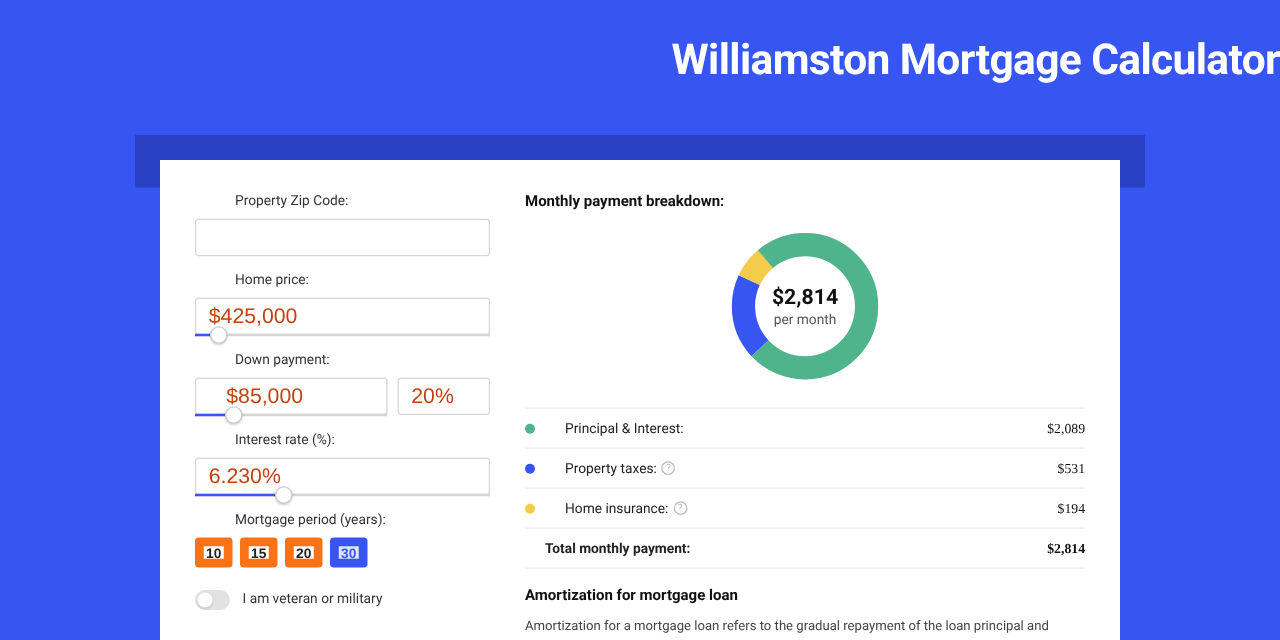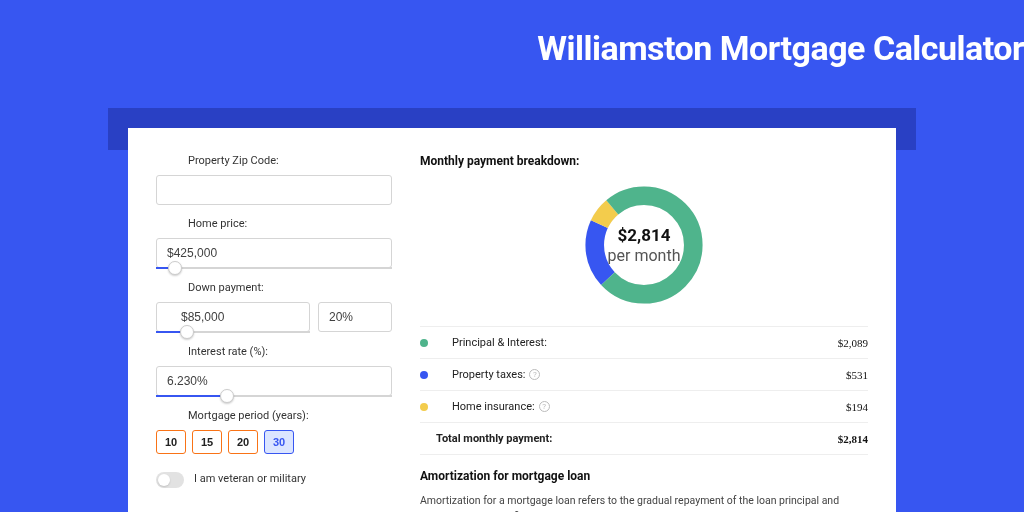--- a/index.html
+++ b/index.html
@@ -56,22 +56,22 @@
     margin-bottom: 8px;
     display: block;
     padding-left: 32px;
   }
   .text-input {
     width: 100%;
     height: 30px;
     border: 1px solid #d5d5d5;
     border-radius: 3px;
     padding: 0 10px;
-    font-size: 12px;
-    color: #404040;
+    font-size: 17px;
+    color: #c2410c;
     background: #fff;
   }
   .field { margin-bottom: 12px; }
   .slider-track {
     position: relative;
     height: 2px;
     background: #d5d5d5;
     margin-top: -1px;
   }
   .slider-fill {
@@ -94,21 +94,21 @@
     gap: 8px;
   }
   .row-2 .text-input:first-child { flex: 0 0 154px; padding-left: 24px; }
   .row-2 .text-input:last-child { flex: 1; }
   .periods {
     display: flex;
     gap: 6px;
   }
   .period-btn {
     width: 30px; height: 24px;
-    border: 1px solid #f97316;
+    border: 7px solid #f97316;
     border-radius: 3px;
     background: #fff;
     font-size: 11px;
     font-weight: 600;
     color: #222;
     cursor: pointer;
   }
   .period-btn.active {
     background: #dbe5ff;
     border-color: #3756f1;
@@ -152,21 +152,21 @@
     position: relative;
   }
   .donut svg { width: 130px; height: 130px; }
   .donut-center {
     position: absolute;
     left: 0; top: 0; width: 100%; height: 100%;
     display: flex; flex-direction: column;
     align-items: center; justify-content: center;
   }
   .donut-value { font-size: 17px; font-weight: 700; color: #111; }
-  .donut-sub { font-size: 16px; color: #555; margin-top: 1px; }
+  .donut-sub { font-size: 11px; color: #555; margin-top: 1px; }
   .breakdown {
     border-top: 1px solid #eee;
   }
   .b-row {
     display: flex;
     align-items: center;
     padding: 9px 0;
     border-bottom: 1px solid #eee;
     font-size: 11px;
   }

